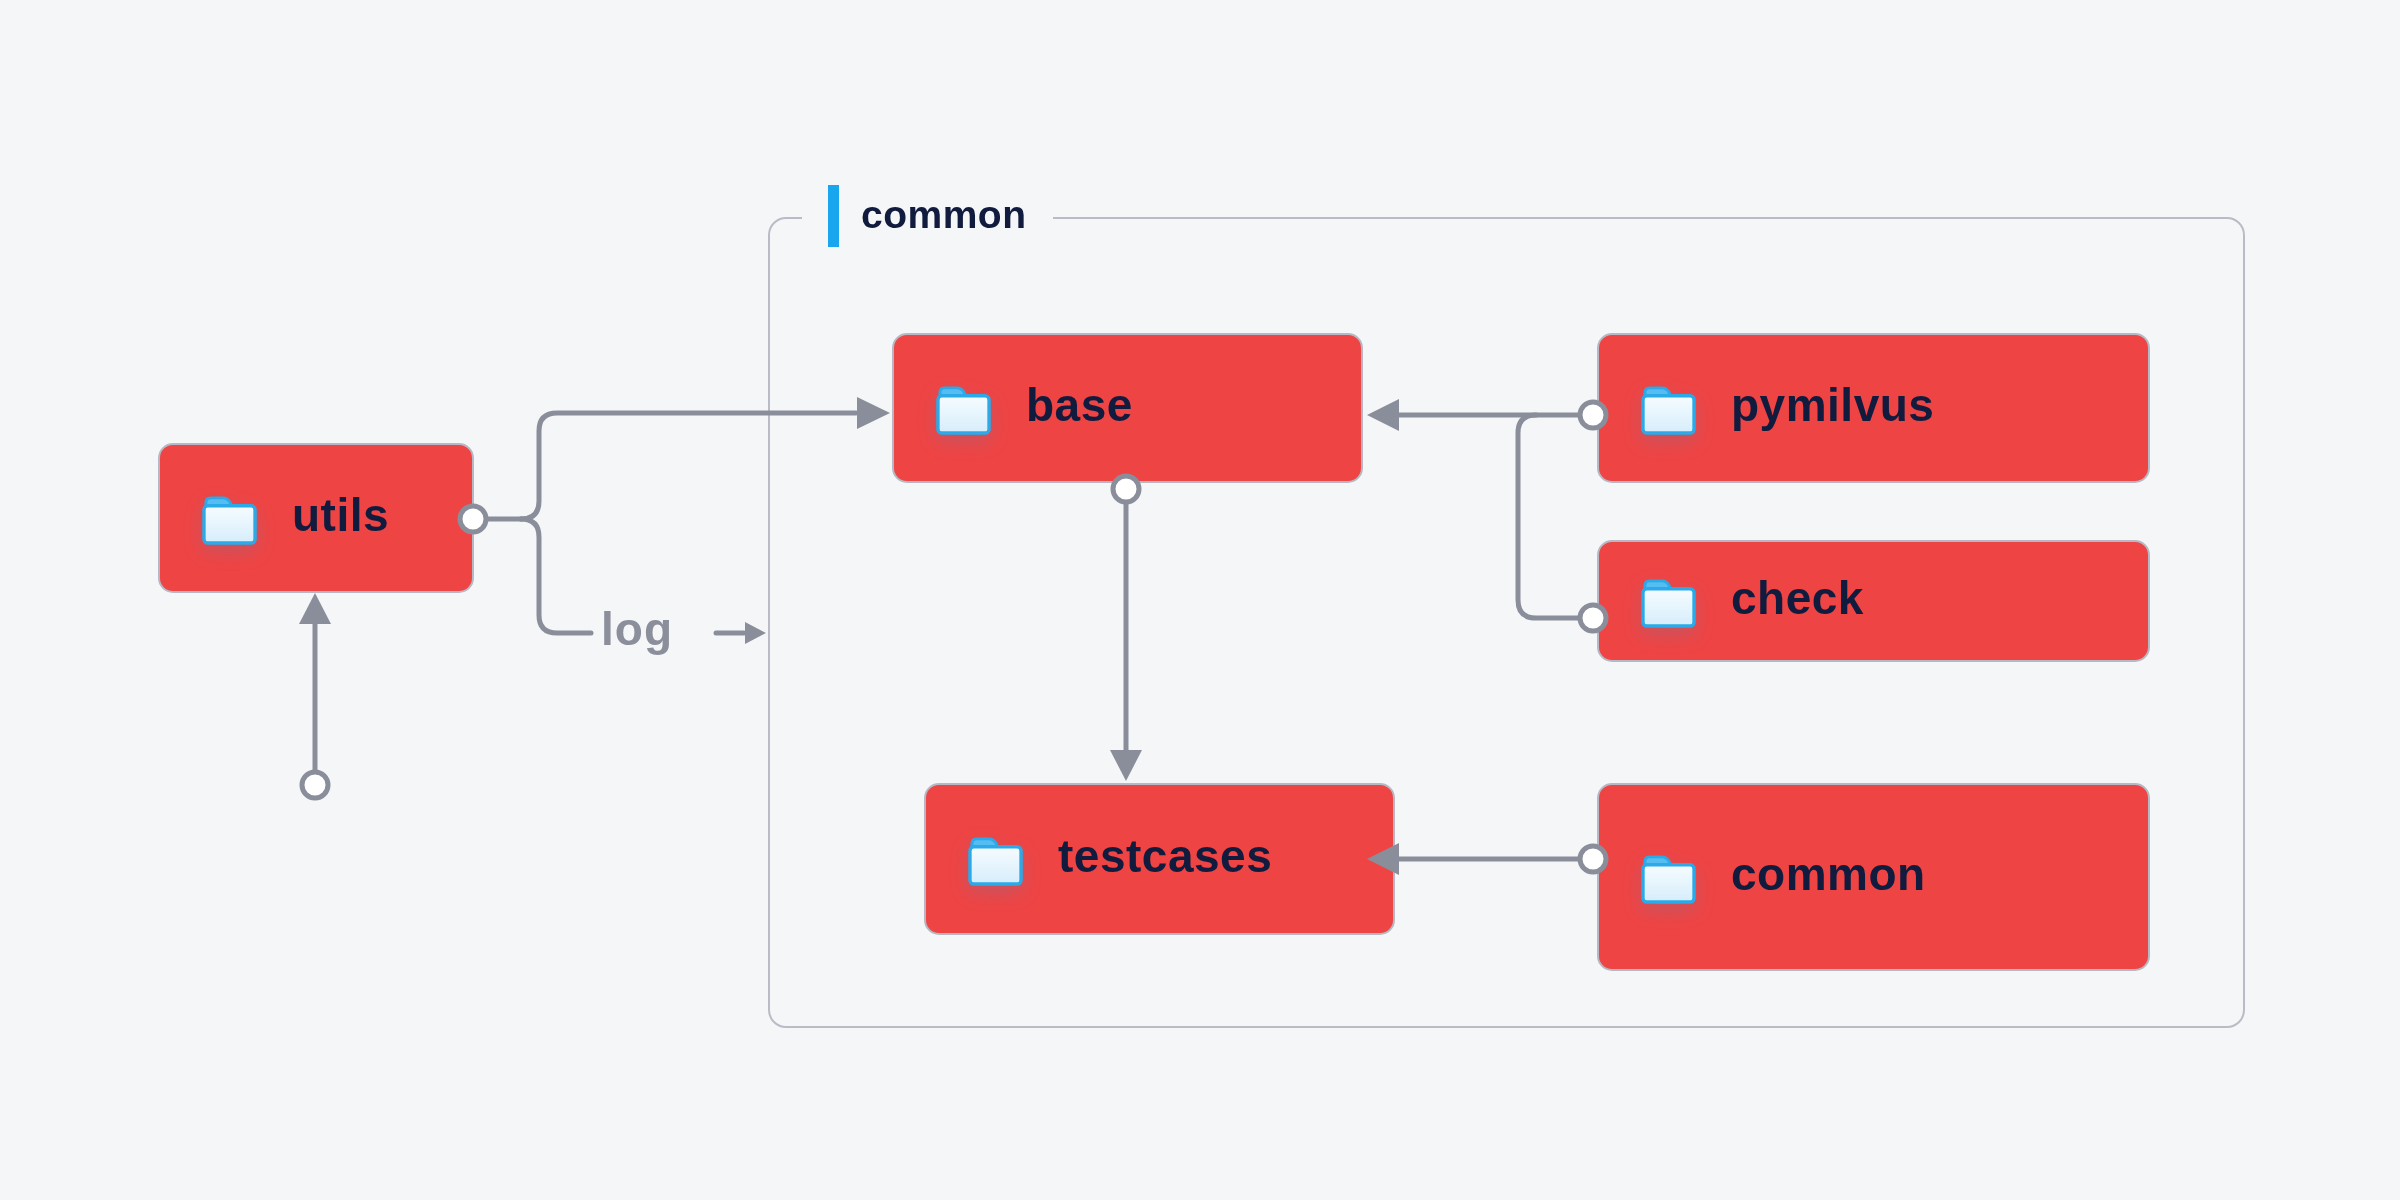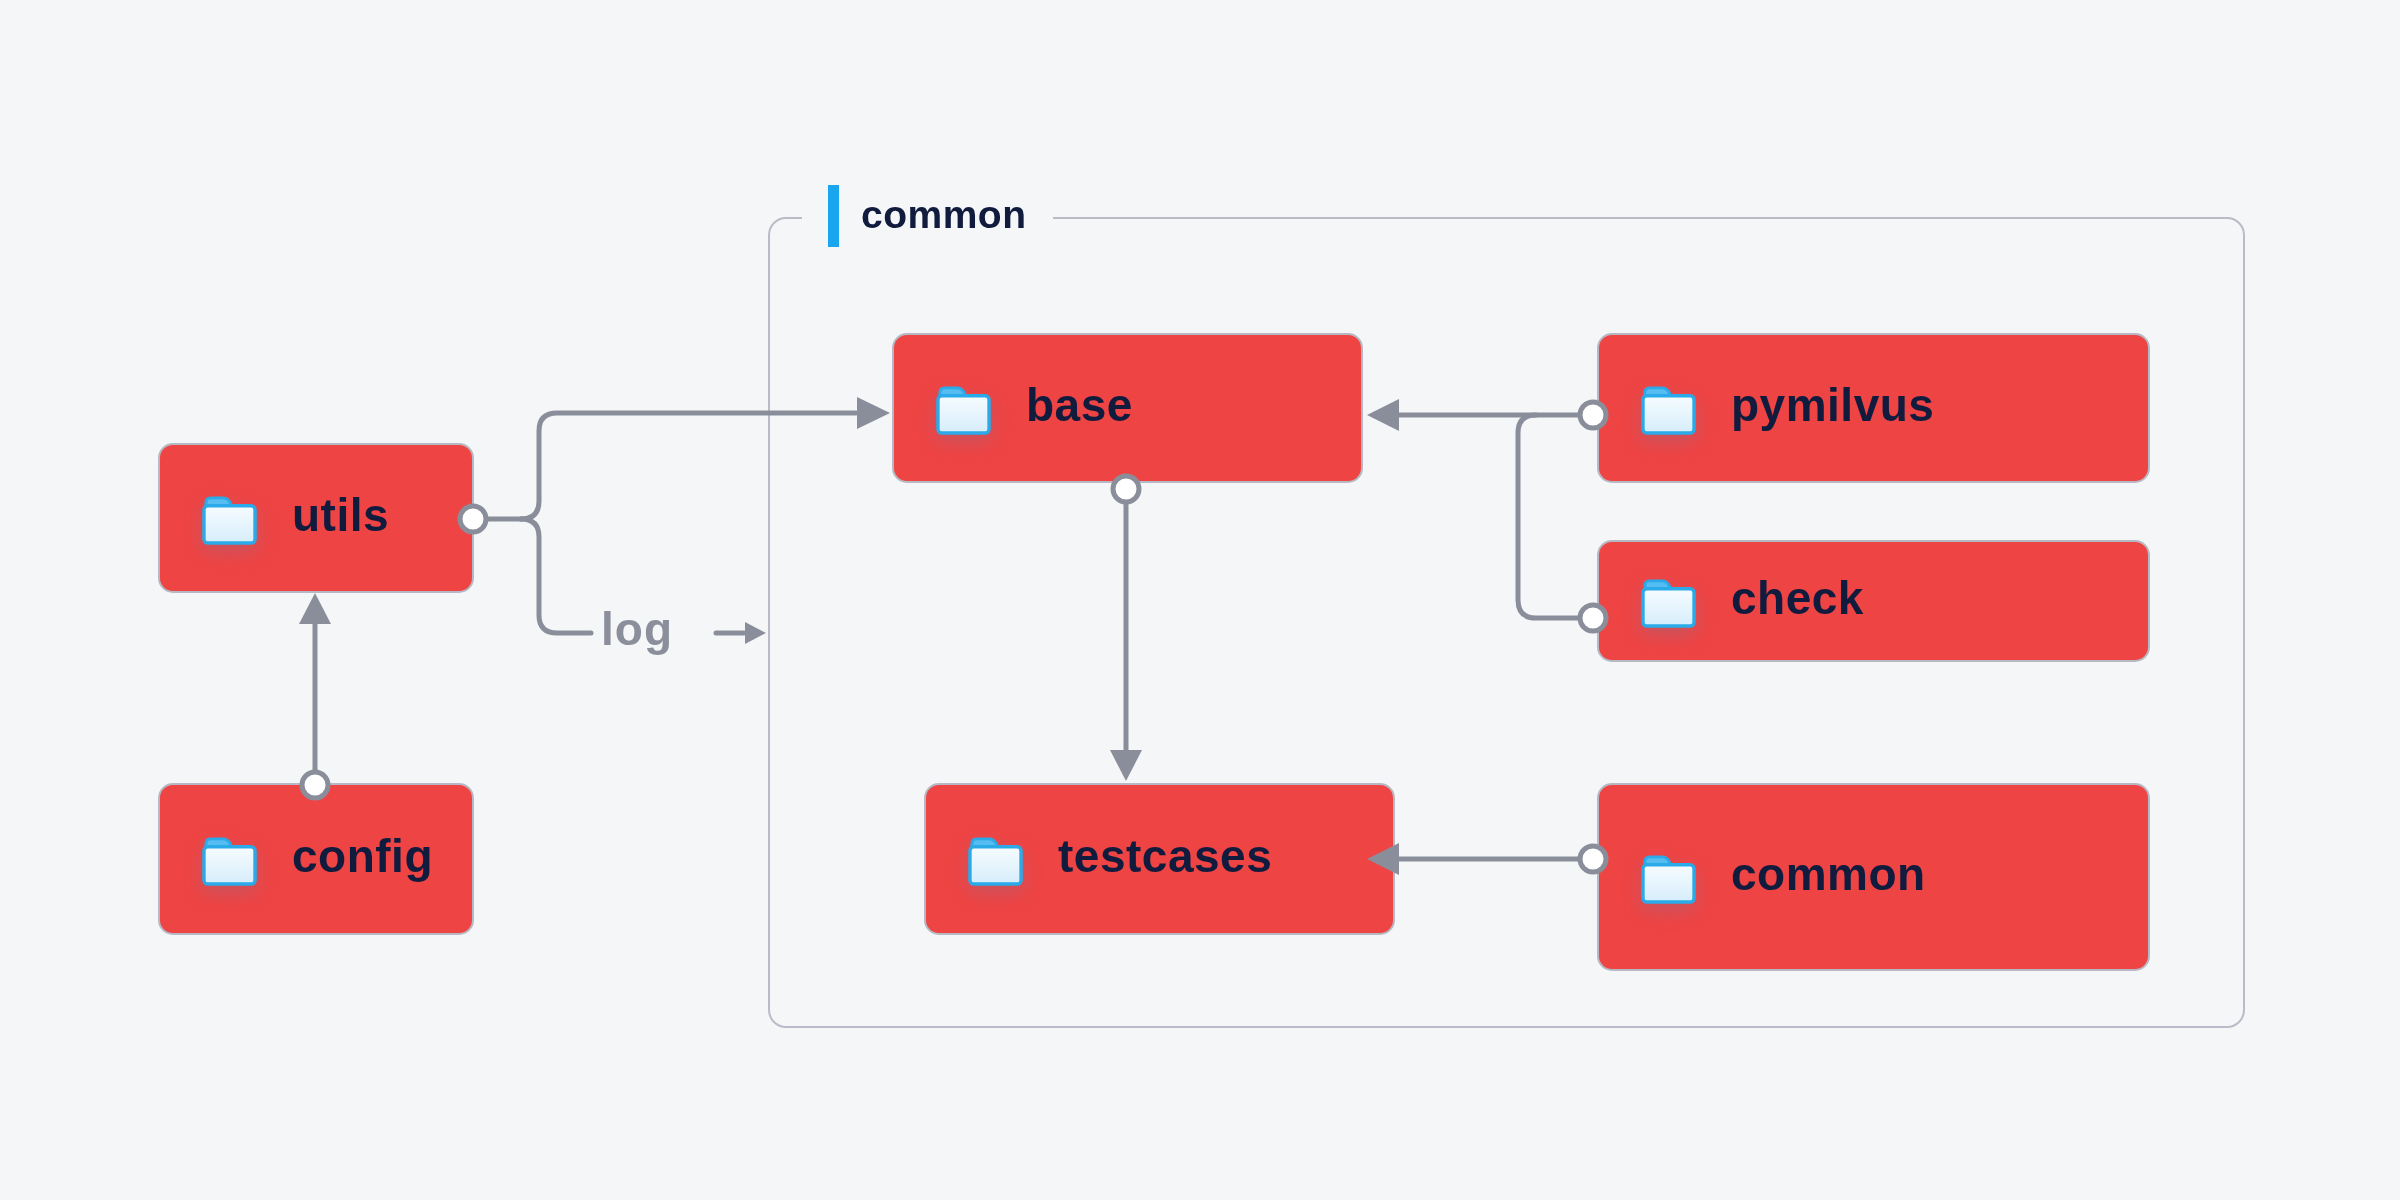--- a/index.html
+++ b/index.html
@@ -123,27 +123,20 @@
   <div class="edge-label">log</div>
 
   <div class="node" id="node-utils">
     <svg class="folder-icon" viewBox="0 0 64 58" width="63" height="57">
       <path d="M8 21 V13 Q8 8 13 8 H25 Q30 8 32.5 12.5 L36 20 Z" fill="#55bdf1" stroke="#2aaae9" stroke-width="3" stroke-linejoin="round"></path>
       <rect x="6" y="16" width="52" height="38" rx="4" fill="url(#folderBodyGrad)" stroke="#2aaae9" stroke-width="3.5"></rect>
     </svg>
     <span class="node-label">utils</span>
   </div>
 
-  <div class="node" id="node-config">
-    <svg class="folder-icon" viewBox="0 0 64 58" width="63" height="57">
-      <path d="M8 21 V13 Q8 8 13 8 H25 Q30 8 32.5 12.5 L36 20 Z" fill="#55bdf1" stroke="#2aaae9" stroke-width="3" stroke-linejoin="round"></path>
-      <rect x="6" y="16" width="52" height="38" rx="4" fill="url(#folderBodyGrad)" stroke="#2aaae9" stroke-width="3.5"></rect>
-    </svg>
-    <span class="node-label">config</span>
-  </div>
 
   <div class="node" id="node-base">
     <svg class="folder-icon" viewBox="0 0 64 58" width="63" height="57">
       <path d="M8 21 V13 Q8 8 13 8 H25 Q30 8 32.5 12.5 L36 20 Z" fill="#55bdf1" stroke="#2aaae9" stroke-width="3" stroke-linejoin="round"></path>
       <rect x="6" y="16" width="52" height="38" rx="4" fill="url(#folderBodyGrad)" stroke="#2aaae9" stroke-width="3.5"></rect>
     </svg>
     <span class="node-label">base</span>
   </div>
 
   <div class="node" id="node-testcases">

